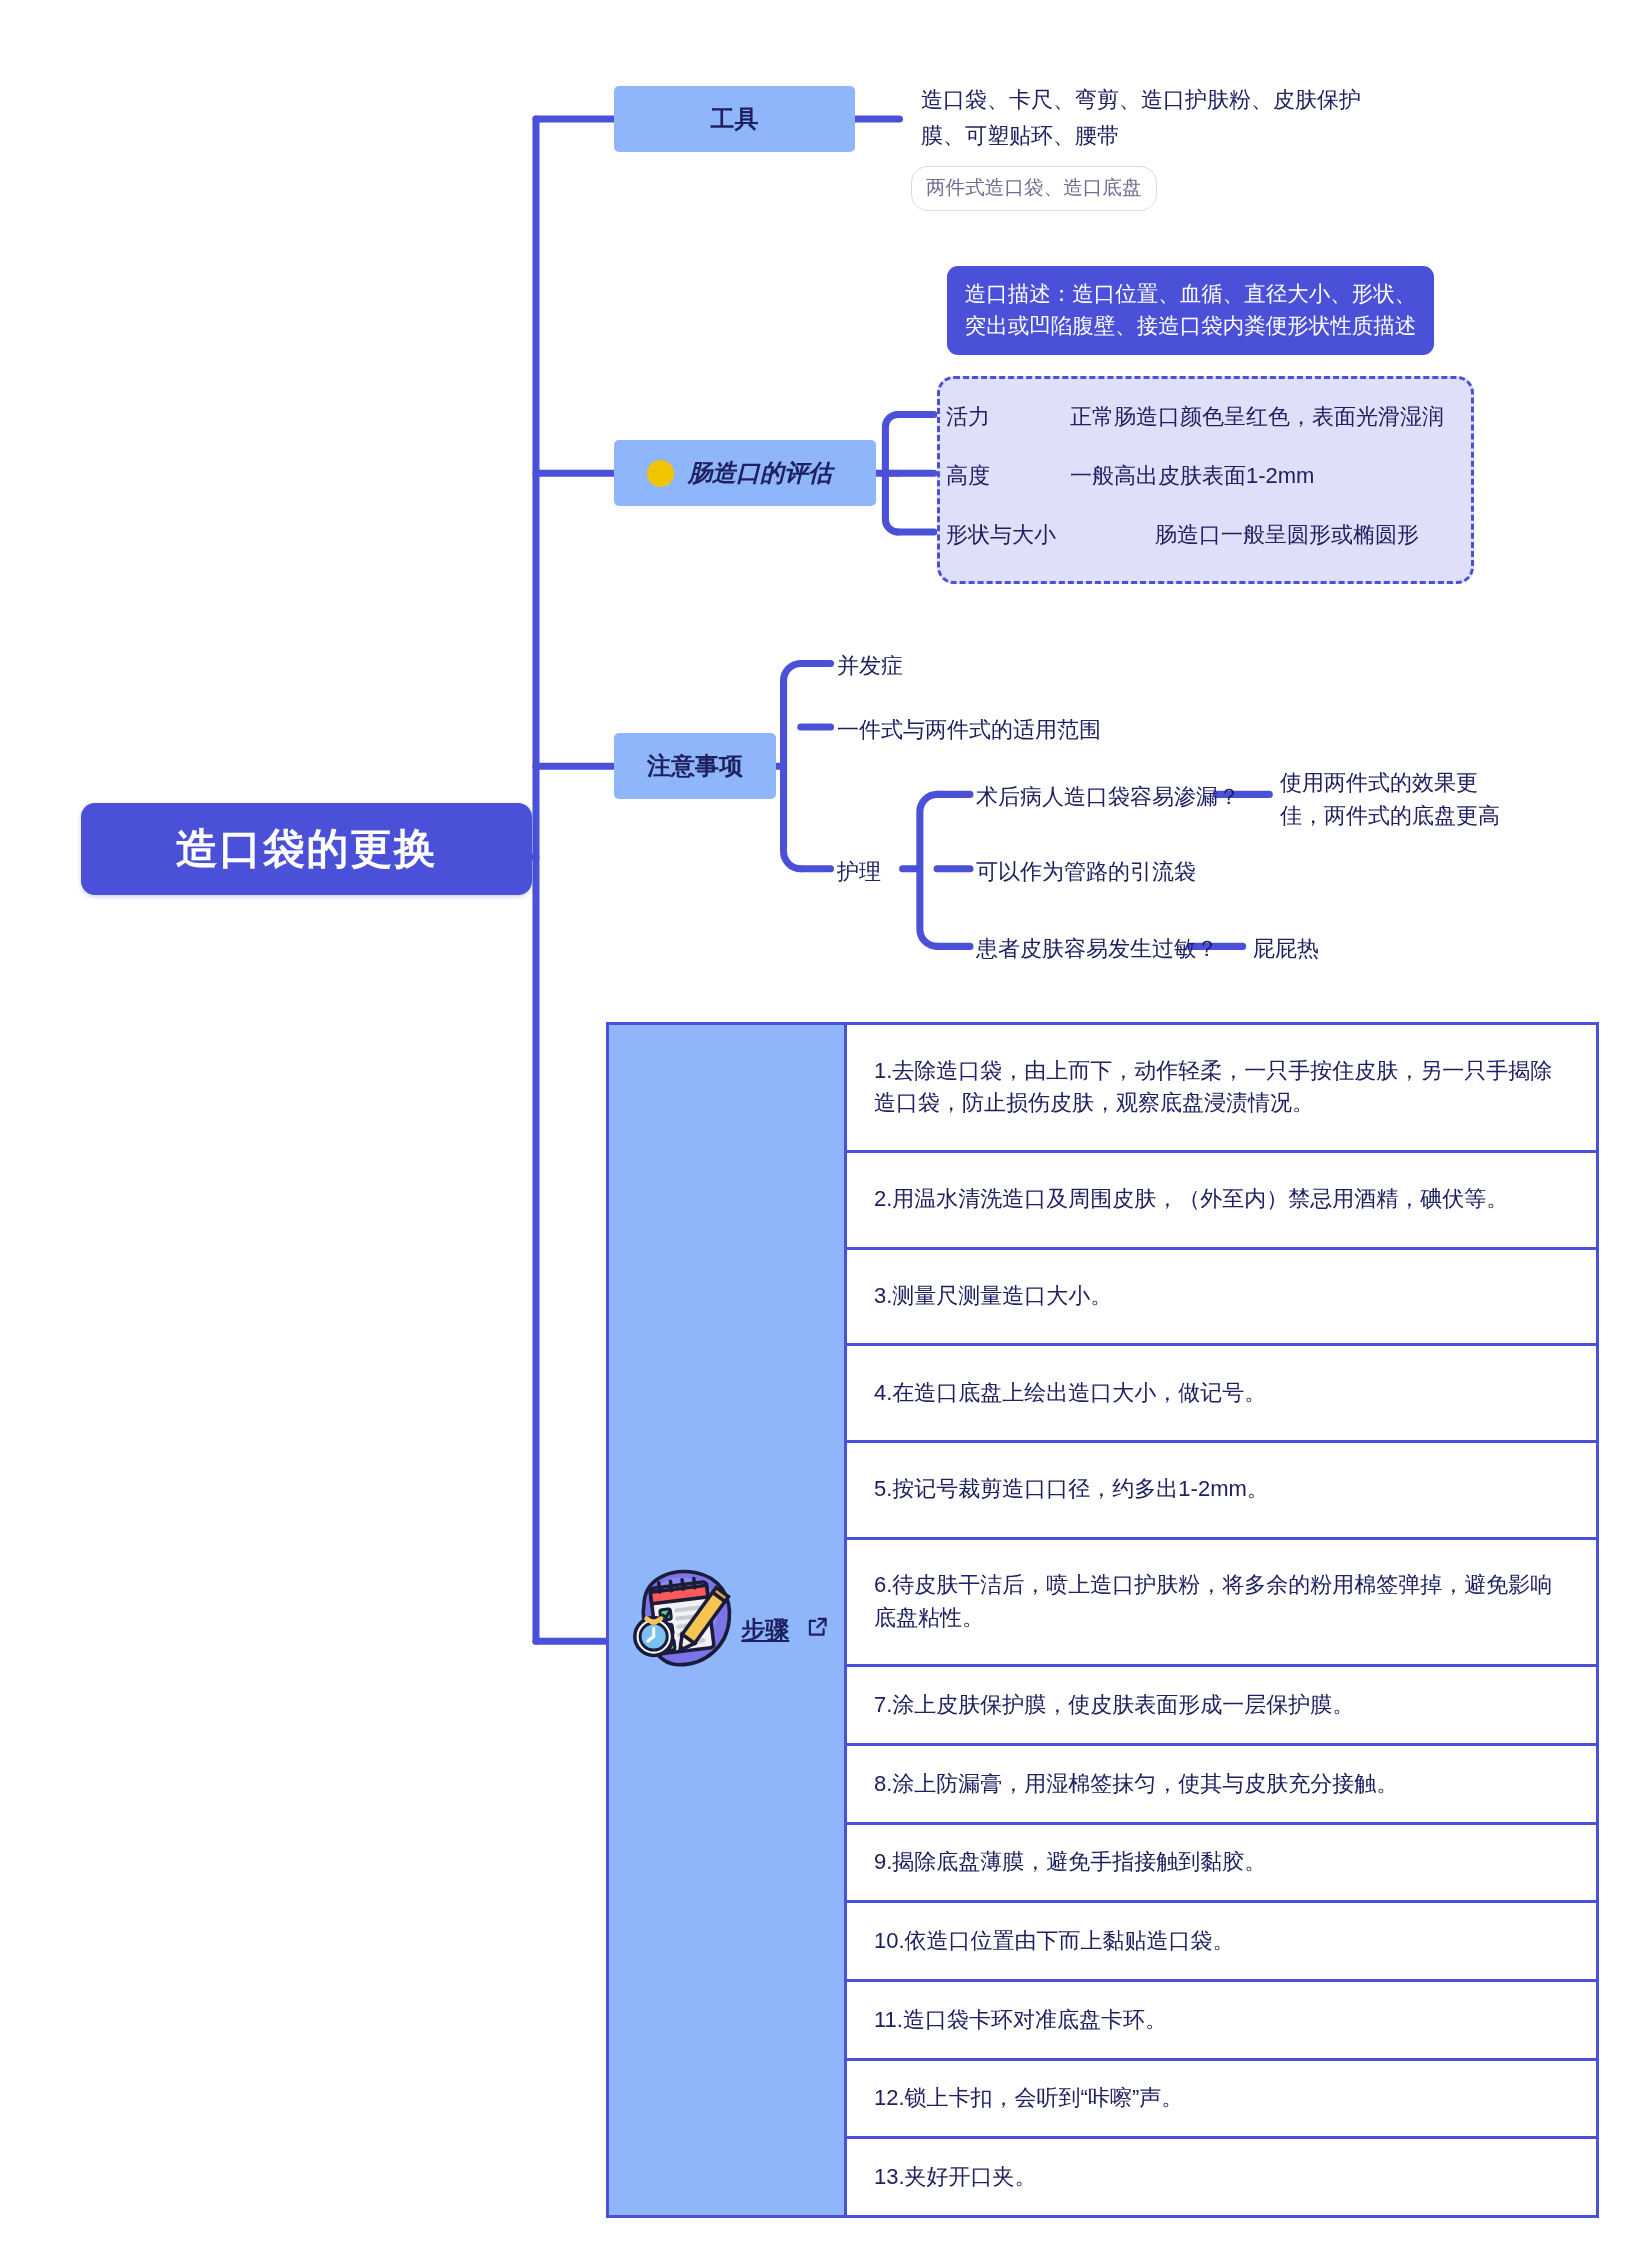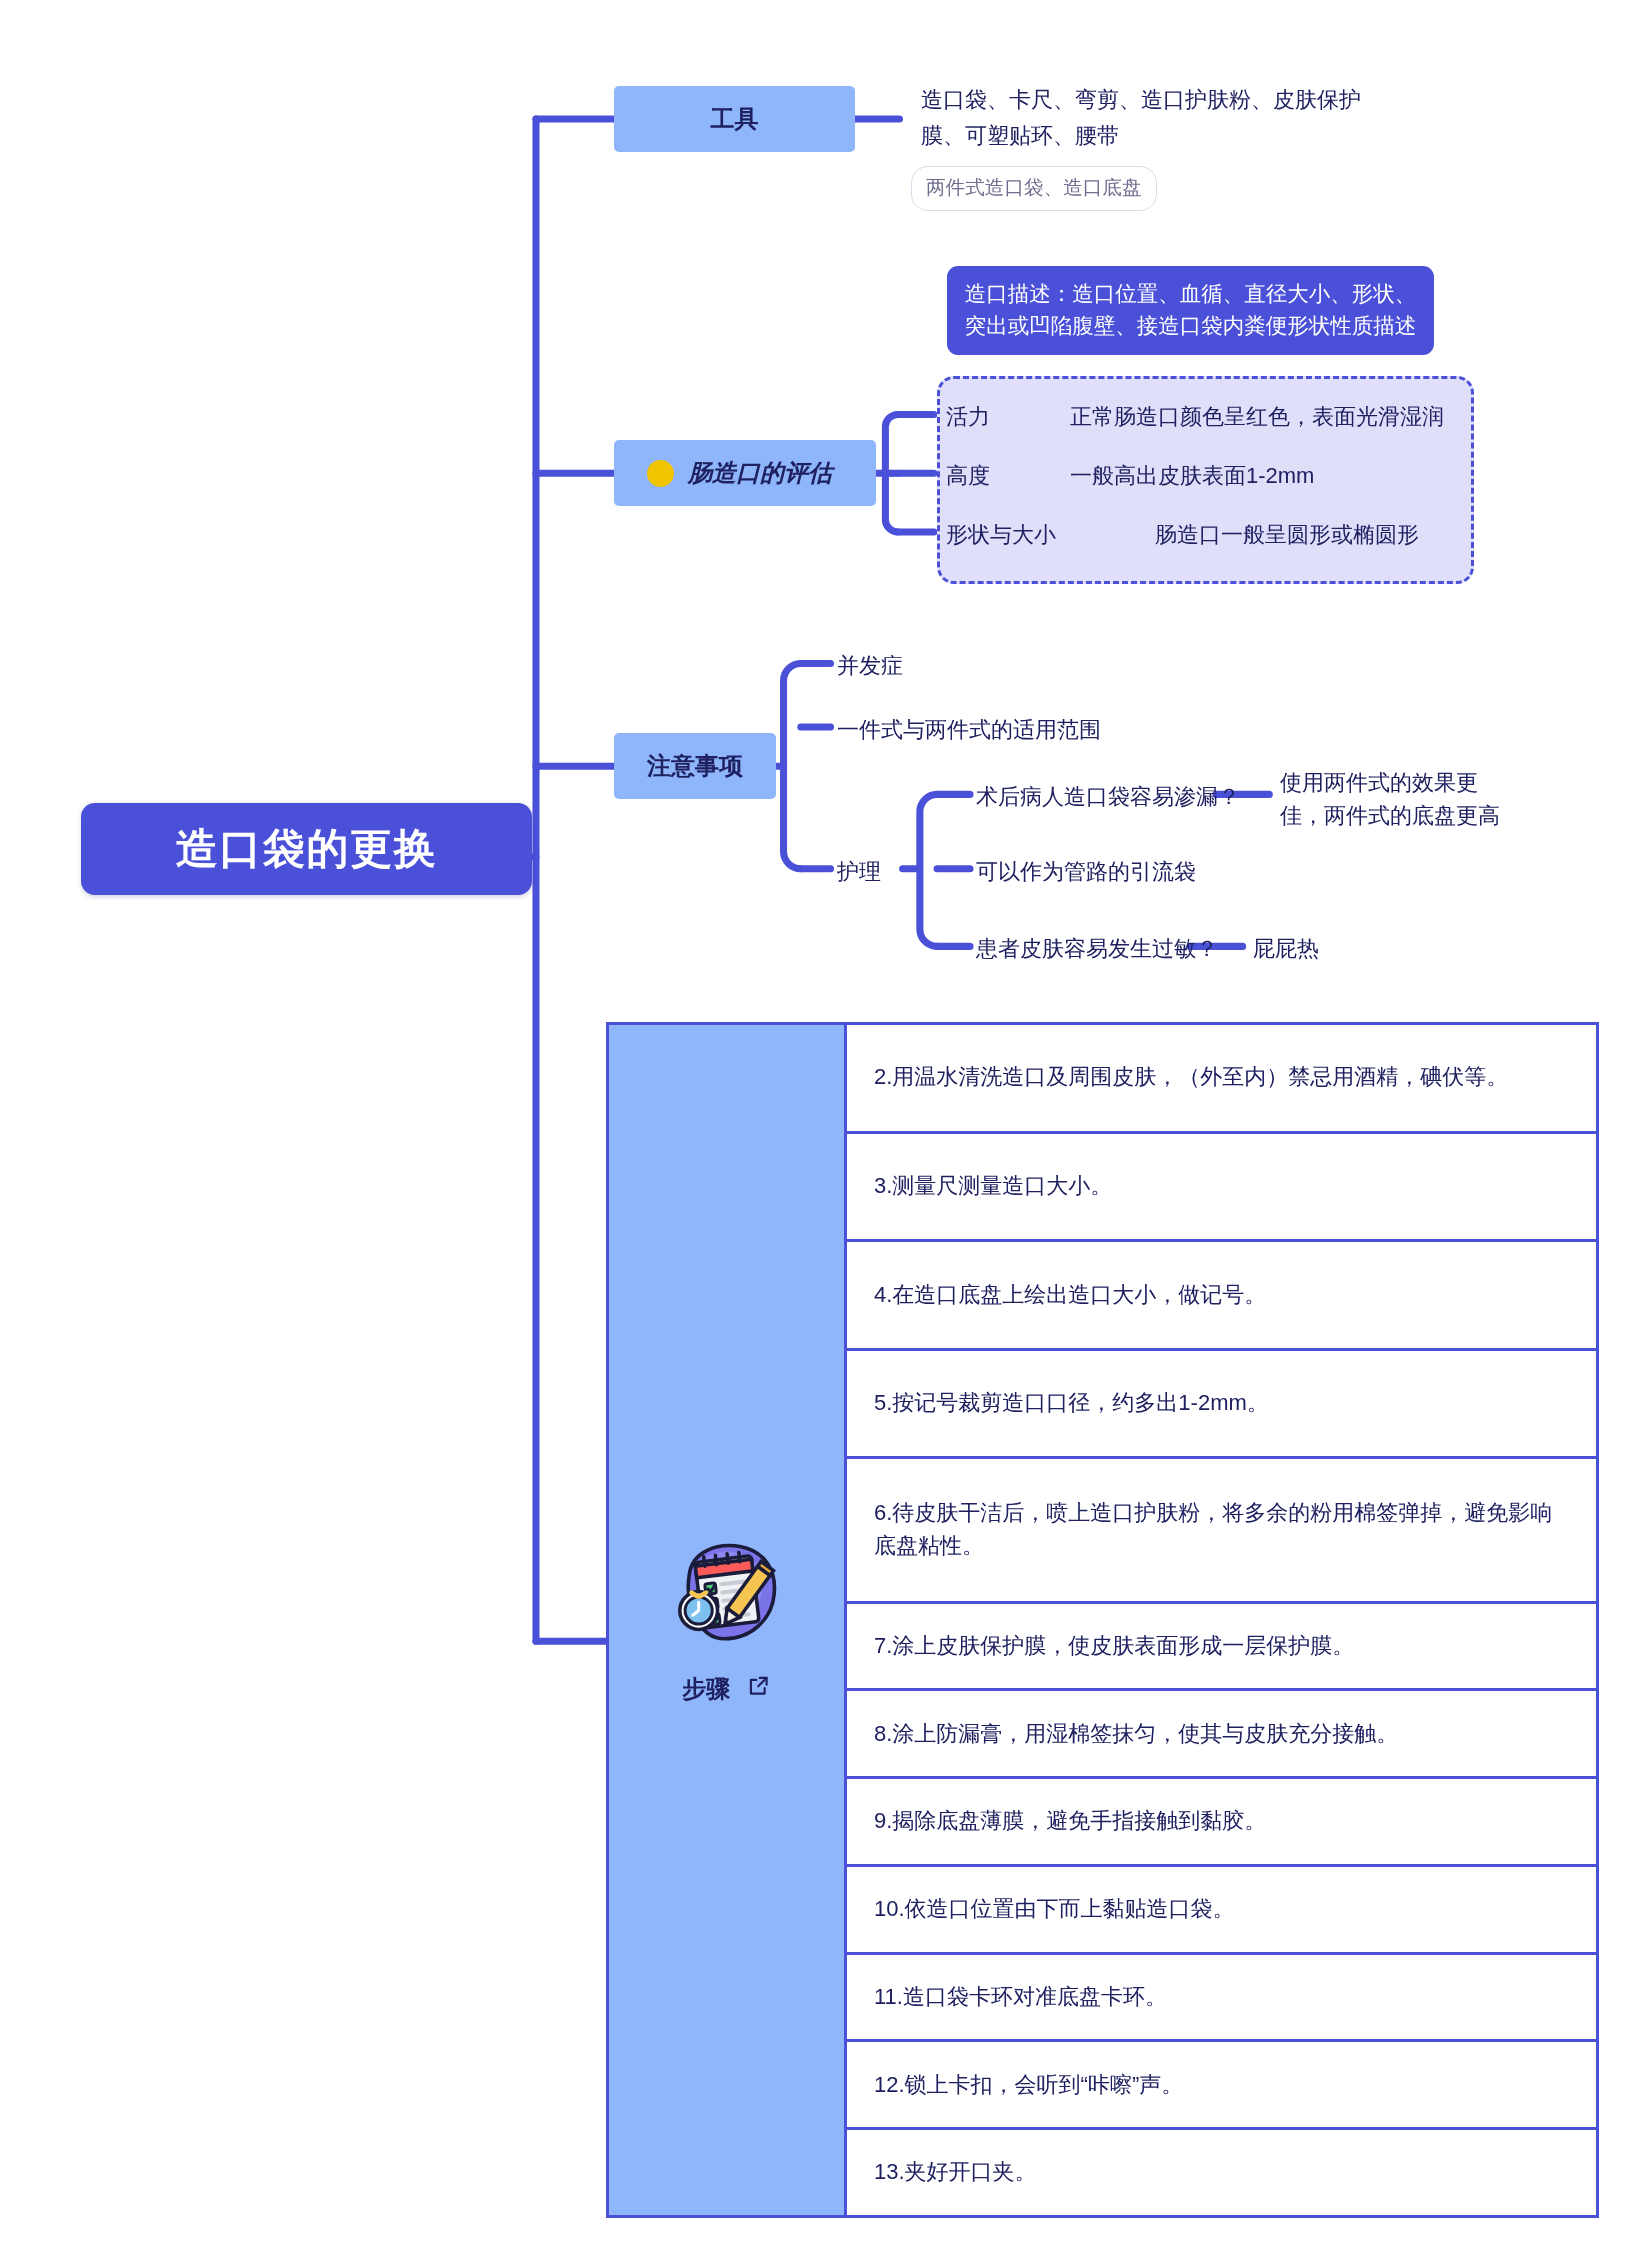--- a/index.html
+++ b/index.html
@@ -120,24 +120,25 @@
     border: 3.1px solid #4a50d8;
     background: #8fb5fb;
     display: flex;
     flex-direction: row;
   }
   .steps-left {
     box-sizing: border-box;
     width: 235px;
     flex: 0 0 235px;
     display: flex;
-    flex-direction: column;
+    flex-direction: row;
     align-items: center;
     justify-content: center;
     background: #8fb5fb;
+    text-decoration: underline;
   }
   .steps-caption {
     display: flex;
     align-items: center;
     justify-content: center;
     gap: 17px;
     margin-top: 20.4px;
     font-size: 24px;
     font-weight: bold;
     color: #1e2060;
@@ -320,20 +321,21 @@
           <svg width="23.5" height="23.5" viewBox="0 0 24 24" fill="none" stroke="#1e2060" stroke-width="2.2" stroke-linecap="round" stroke-linejoin="round">
             <path d="M13 4 h7 v7"></path>
             <path d="M20 4 L11.5 12.5"></path>
             <path d="M18 14.5 V20 H4 V6 h5.5"></path>
           </svg>
         </span>
       </div>
     </div>
 
     <div class="steps-right">
+      <div class="step-row tall">1.去除造口袋，由上而下，动作轻柔，一只手按住皮肤，另一只手揭除造口袋，防止损伤皮肤，观察底盘浸渍情况。</div>
       <div class="step-row mid">2.用温水清洗造口及周围皮肤，（外至内）禁忌用酒精，碘伏等。</div>
       <div class="step-row mid">3.测量尺测量造口大小。</div>
       <div class="step-row mid">4.在造口底盘上绘出造口大小，做记号。</div>
       <div class="step-row mid">5.按记号裁剪造口口径，约多出1-2mm。</div>
       <div class="step-row tall">6.待皮肤干洁后，喷上造口护肤粉，将多余的粉用棉签弹掉，避免影响底盘粘性。</div>
       <div class="step-row">7.涂上皮肤保护膜，使皮肤表面形成一层保护膜。</div>
       <div class="step-row">8.涂上防漏膏，用湿棉签抹匀，使其与皮肤充分接触。</div>
       <div class="step-row">9.揭除底盘薄膜，避免手指接触到黏胶。</div>
       <div class="step-row">10.依造口位置由下而上黏贴造口袋。</div>
       <div class="step-row">11.造口袋卡环对准底盘卡环。</div>

